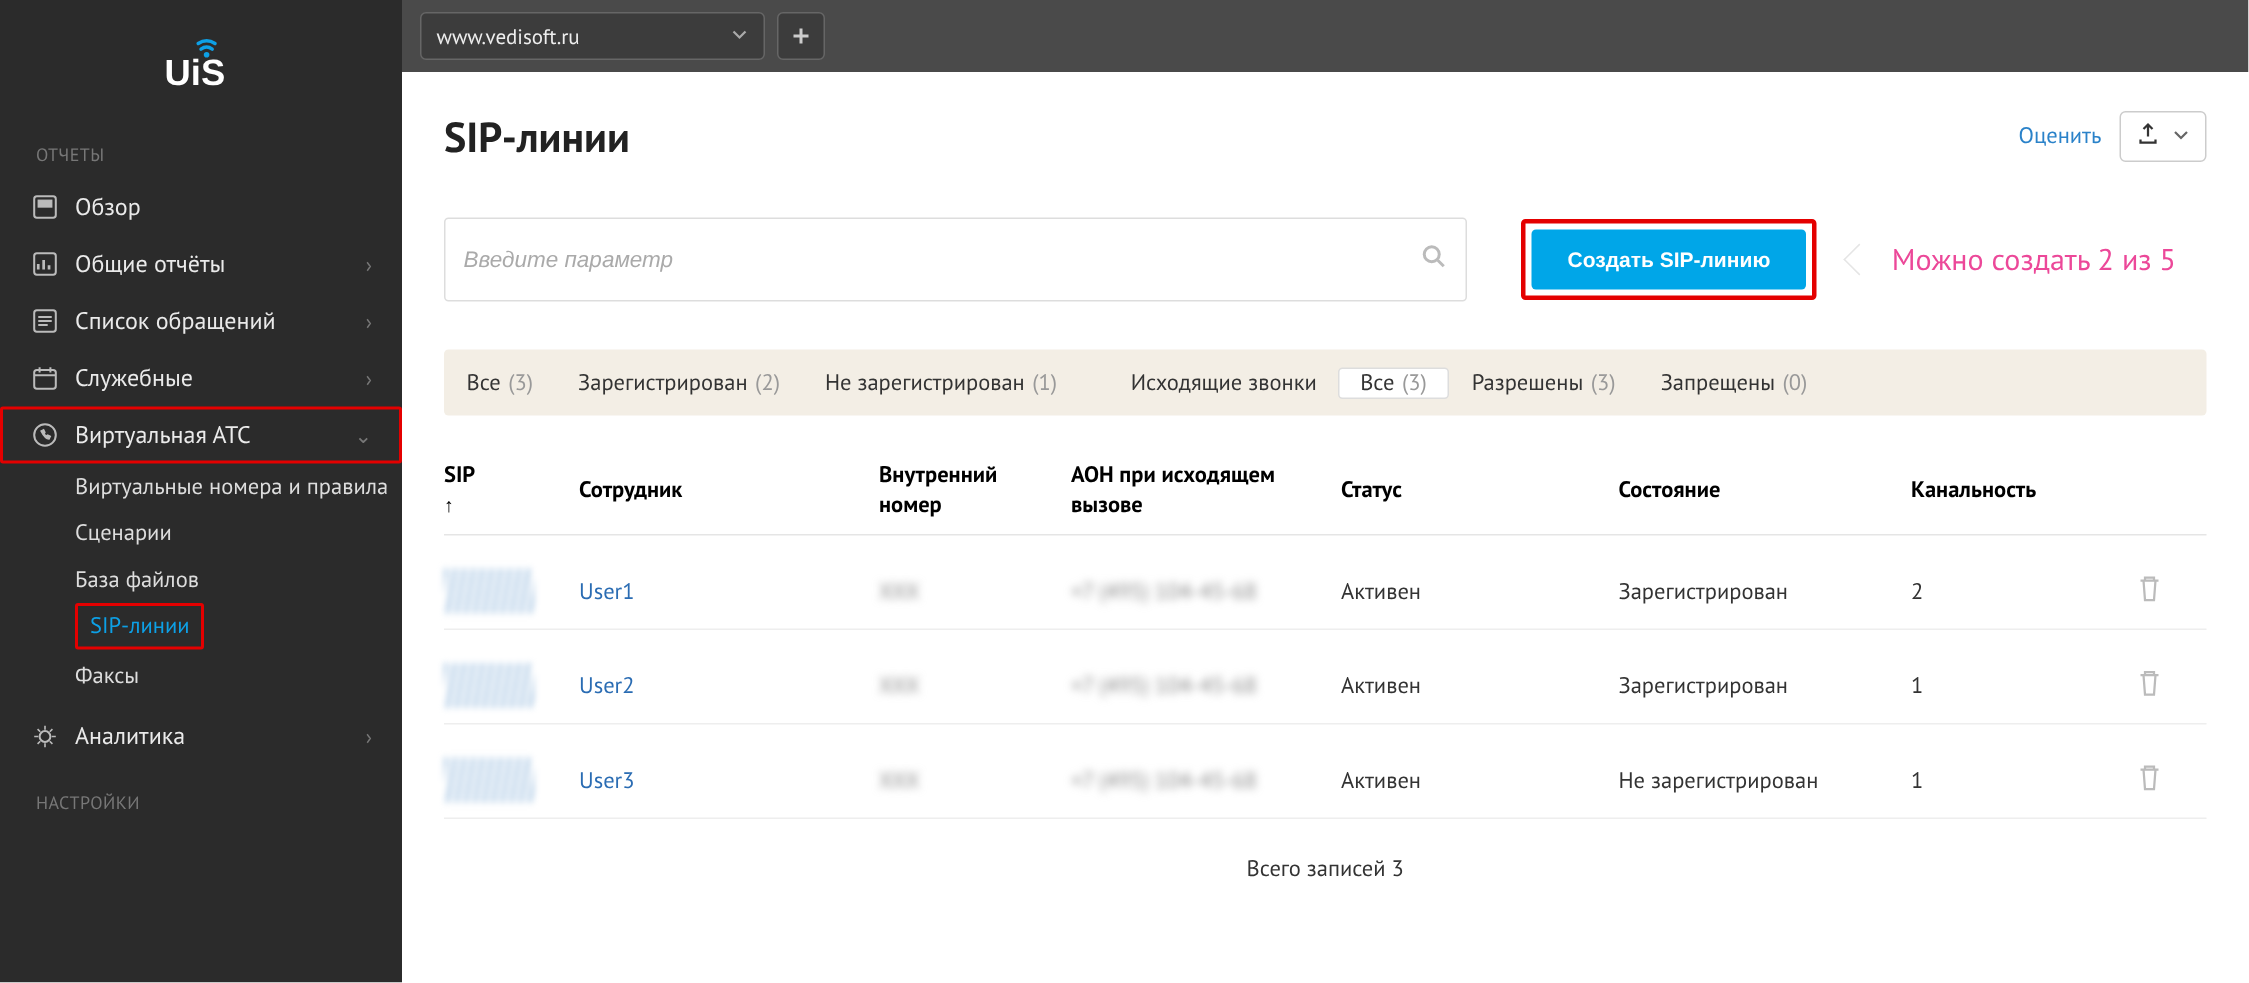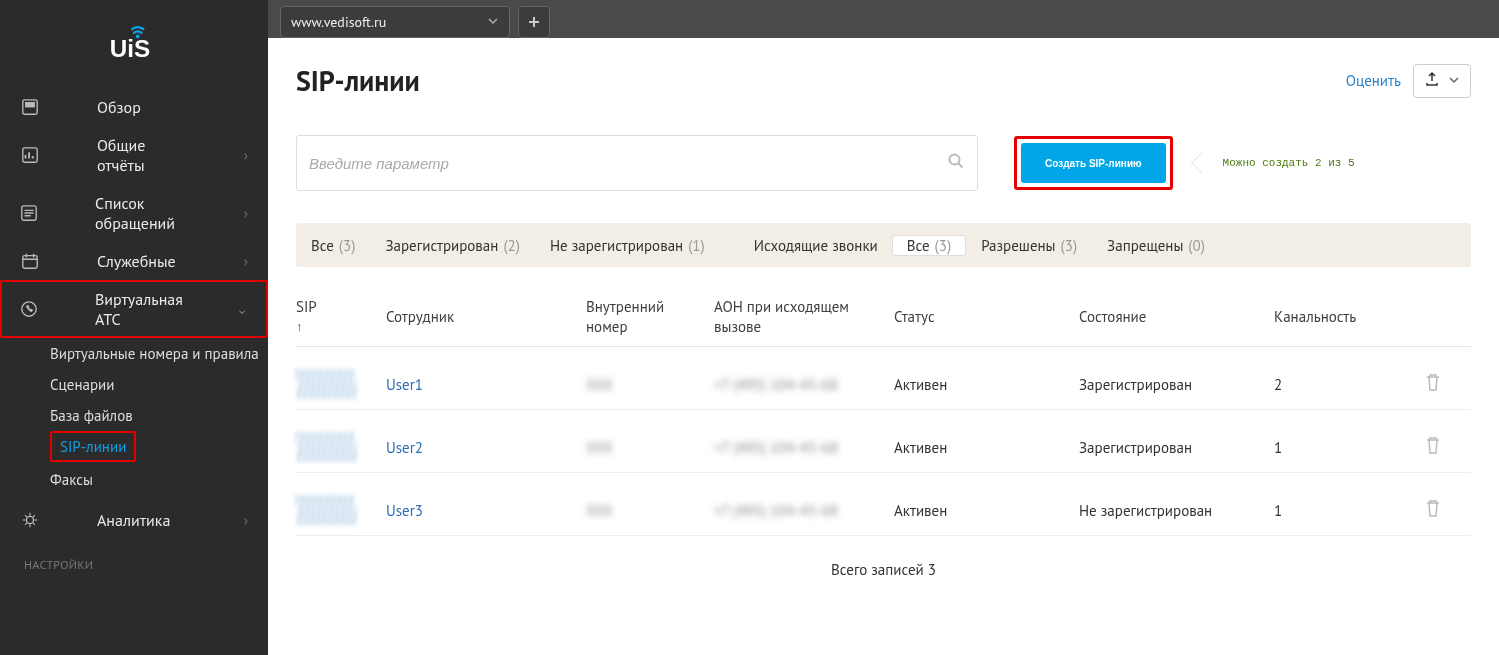--- a/index.html
+++ b/index.html
@@ -31,38 +31,37 @@
   font-weight: normal;
   letter-spacing: .3px;
 }
 .nav-item {
   display: flex;
   align-items: center;
   padding: 9px 20px;
   color: #eaeaea;
   font-size: 16px;
   cursor: pointer;
-  gap: 47px;
 }
 .nav-item .chev { margin-left: auto; color: #777; font-size: 14px; }
 .nav-icon { width: 20px; height: 20px; margin-right: 10px; display: inline-flex; align-items: center; justify-content: center; color: #bbb; }
 .nav-icon svg { width: 18px; height: 18px; stroke: currentColor; fill: currentColor; }
 .sub-items { padding-left: 50px; }
 .sub-item { padding: 6px 0; color: #ddd; font-size: 15px; cursor: pointer; }
 .sub-item.active { color: #0da0e6; }
 .highlight-red { border: 2px solid #e40000; border-radius: 2px; }
 .nav-item.highlight-red { padding: 7px 18px; }
 .sub-item.highlight-red { display: inline-block; padding: 4px 8px; margin-bottom: 2px; }
 
 .main { flex: 1; display: flex; flex-direction: column; background: #fff; }
 .topbar {
   background: #4a4a4a;
-  height: 38px;
+  height: 48px;
   display: flex;
-  align-items: flex-end;
+  align-items: center;
   padding: 0 12px;
 }
 .site-select {
   height: 32px;
   width: 230px;
   background: #3c3c3c;
   border: 1px solid #666;
   border-radius: 4px;
   color: #eee;
   display: flex;
@@ -98,27 +97,27 @@
   display: flex; align-items: center; padding: 0 12px; color: #999;
 }
 .search-wrap input {
   border: none; flex: 1; font-size: 15px; color: #555; outline: none;
   font-style: italic;
 }
 .search-wrap input::placeholder { color: #aaa; font-style: italic; }
 .create-btn {
   height: 40px; padding: 0 24px;
   background: #00a6e8; color: #fff; border: none; border-radius: 3px;
-  font-size: 10px; font-weight: bold; cursor: pointer;
+  font-size: 14px; font-weight: bold; cursor: pointer;
 }
 .create-btn-wrap { border: 3px solid #e40000; padding: 4px; border-radius: 3px; margin-left: 24px; }
 .quota {
   margin-left: 18px; height: 40px;
   display: flex; align-items: center; padding: 0 20px;
-  color: #4d7c0f; font-size: 11px; position: relative; font-family: Liberation Mono, monospace;
+  color: #ec4899; font-size: 20px; position: relative;
 }
 .quota::before {
   content: ""; position: absolute; left: -9px; top: 50%; transform: translateY(-50%) rotate(45deg);
   width: 14px; height: 14px; background: #fff; border-left: 1px solid #e5e5e5; border-bottom: 1px solid #e5e5e5;
 }
 .filters {
   margin-top: 32px;
   display: flex; align-items: stretch; gap: 0;
   background: #f3eee5;
   border-radius: 3px;
@@ -134,21 +133,21 @@
 .fgap { width: 20px; }
 .flabel { display: flex; align-items: center; padding: 0 14px; color: #333; font-size: 15px; }
 
 .table { margin-top: 20px; width: 100%; }
 .thead, .trow {
   display: grid;
   grid-template-columns: 90px 200px 128px 180px 185px 195px 150px 40px;
   align-items: center;
   padding: 10px 0;
 }
-.thead { font-weight: normal; color: #404040; font-size: 15px; border-bottom: 1px solid #e5e5e5; }
+.thead { font-weight: bold; color: #000000; font-size: 15px; border-bottom: 1px solid #e5e5e5; }
 .thead .th { padding-right: 10px; line-height: 1.3; }
 .sort-arrow { display: block; font-size: 13px; margin-top: 2px; }
 .trow { border-bottom: 1px solid #eee; font-size: 15px; min-height: 54px; }
 .trow .td { padding-right: 10px; margin-top: 12px; }
 .user-link { color: #2a6cb3; cursor: pointer; }
 .blur { filter: blur(3px); color: #888; }
 .blur-img {
   width: 60px; height: 30px;
   background: repeating-linear-gradient(100deg, #b7d0e8 0 3px, #fff 3px 6px);
   filter: blur(2px);
@@ -167,20 +166,21 @@
     <span class="logo">
       <svg viewBox="0 0 60 42">
         <path d="M28 6 Q34 2 40 6" stroke="#0da0e6" stroke-width="2.5" fill="none" stroke-linecap="round"></path>
         <path d="M30 10 Q34 7 38 10" stroke="#0da0e6" stroke-width="2.5" fill="none" stroke-linecap="round"></path>
         <circle cx="34" cy="14" r="2" fill="#0da0e6"></circle>
         <text x="4" y="36" font-size="26" font-weight="900" fill="#fff" font-family="Arial">UiS</text>
       </svg>
     </span>
   </div>
 
+  <div class="section-label">ОТЧЕТЫ</div>
 
   <div class="nav-item">
     <span class="nav-icon">
       <svg viewBox="0 0 20 20">
           <rect x="2" y="2" width="16" height="16" rx="2" fill="none" stroke="#bbb" stroke-width="1.5"></rect>
           <rect x="5" y="5" width="10" height="5" fill="#bbb"></rect>
         </svg>
     </span>
     <span>Обзор</span>
   </div>

